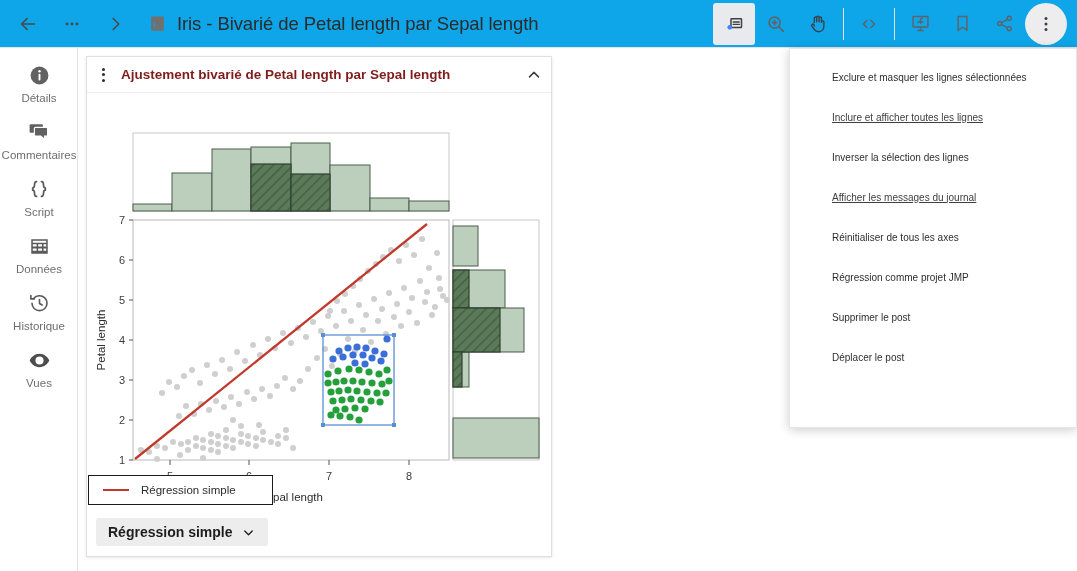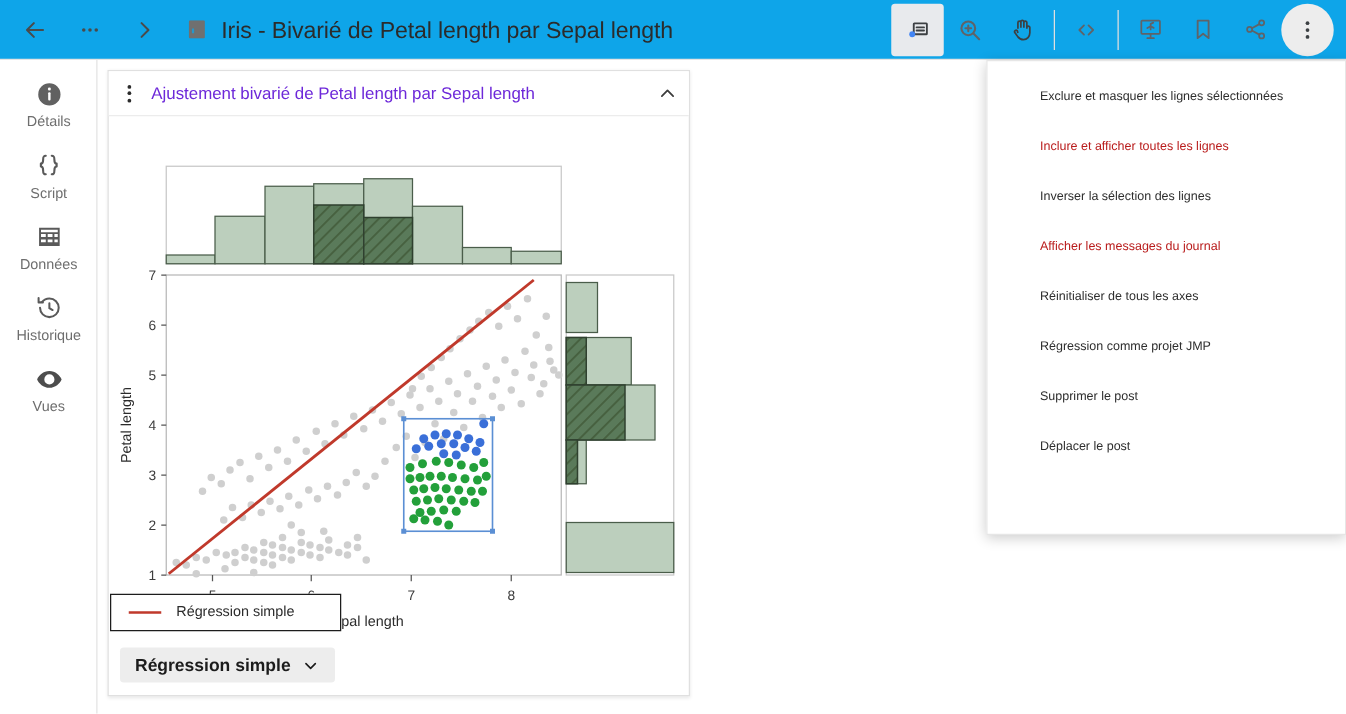--- a/index.html
+++ b/index.html
@@ -58,21 +58,21 @@
     background:#fff; border:1px solid #e0e0e0;
     box-shadow:0 1px 3px rgba(0,0,0,0.10);
   }
   .card-head {
     height:36px; display:flex; align-items:center; padding:0 8px 0 6px;
     border-bottom:1px solid #ececec; background:#fff;
   }
   .kebab { width:20px; display:flex; flex-direction:column; align-items:center; gap:2.5px; cursor:pointer; }
   .kebab i { width:3px; height:3px; background:#2b2b2b; border-radius:50%; display:block; }
   .card-title {
-    font-size:13.5px; font-weight:normal; color:#6d28d9; margin-left:8px; white-space:nowrap;
+    font-size:13.5px; font-weight:bold; color:#7f1d1d; margin-left:8px; white-space:nowrap;
   }
   .card-head-sp { flex:1 1 auto; }
   .chev { color:#3c3c3c; cursor:pointer; display:flex; align-items:center; }
 
   
   .plot-wrap { position:relative; width:466px; height:420px; }
   svg.plot { display:block; }
 
   
   .legend-box {
@@ -93,21 +93,21 @@
   .menu {
     position:absolute; left:789px; top:48px; width:288px; height:380px;
     background:#ffffff; border:1px solid #e6e6e6;
     box-shadow:0 2px 10px rgba(0,0,0,0.20);
     padding:8px 0;
   }
   .menu-item {
     height:40px; display:flex; align-items:center; padding:0 18px;
     font-size:10px; color:#2e2e2e; cursor:pointer; white-space:nowrap;margin-left:24px;
   }
-  .menu-item.disabled { color:#b91c1c; cursor:default; }
+  .menu-item.disabled { color:#404040; cursor:default;text-decoration:underline; }
   .menu-item .mi-sp { flex:1 1 auto; }
   .submenu-arrow { color:#666; font-size:10px; }
 </style>
 </head>
 <body>
 
 <div id="app">
 
   <div class="topbar">
     <div class="nav-btn">
@@ -206,20 +206,29 @@
       <span class="rail-ico">
         <svg width="23" height="23" viewBox="0 0 24 24" fill="#616161">
           <circle cx="12" cy="12" r="9.3"></circle>
           <circle cx="12" cy="7.6" r="1.25" fill="#fff"></circle>
           <rect x="11" y="10.2" width="2" height="7" rx="0.9" fill="#fff"></rect>
         </svg>
       </span>
       <span class="rail-lbl">Détails</span>
     </div>
 
+    <div class="rail-item">
+      <span class="rail-ico">
+        <svg width="24" height="24" viewBox="0 0 24 24" fill="#616161">
+          <path d="M3.6 4.2h11.2a1 1 0 011 1v6.6a1 1 0 01-1 1H3.6a1 1 0 01-1-1V5.2a1 1 0 011-1z"></path>
+          <path d="M8.4 7.4h11.2a1 1 0 011 1V15a1 1 0 01-1 1h-2.1v3.3L13.8 16H8.4a1 1 0 01-1-1V8.4a1 1 0 011-1z" fill="#616161" stroke="#fff" stroke-width="1.1"></path>
+        </svg>
+      </span>
+      <span class="rail-lbl">Commentaires</span>
+    </div>
 
     <div class="rail-item">
       <span class="rail-ico">
         <svg width="24" height="24" viewBox="0 0 24 24" fill="none" stroke="#5a5a5a" stroke-width="1.7">
           <path d="M9.6 4.6c-2 0-2.1 1.2-2.1 3.1 0 1.8-.3 3.1-1.8 3.1v2.4c1.5 0 1.8 1.3 1.8 3.1 0 1.9.1 3.1 2.1 3.1" stroke-linecap="round" stroke-linejoin="round"></path>
           <path d="M14.4 4.6c2 0 2.1 1.2 2.1 3.1 0 1.8.3 3.1 1.8 3.1v2.4c-1.5 0-1.8 1.3-1.8 3.1 0 1.9-.1 3.1-2.1 3.1" stroke-linecap="round" stroke-linejoin="round"></path>
         </svg>
       </span>
       <span class="rail-lbl">Script</span>
     </div>

